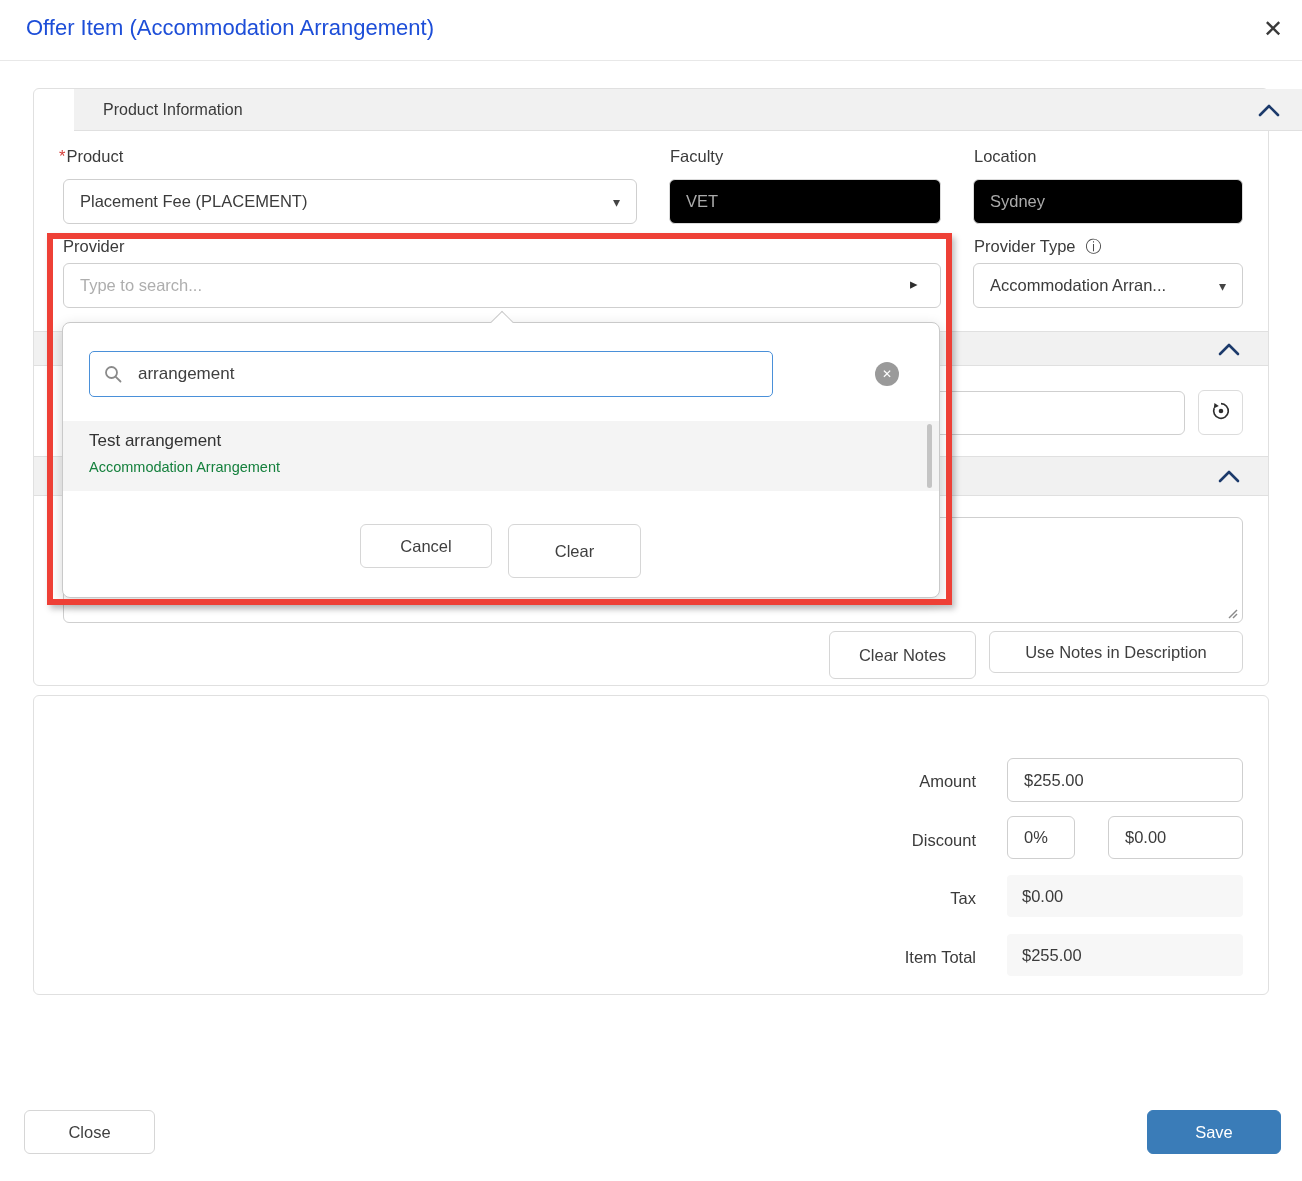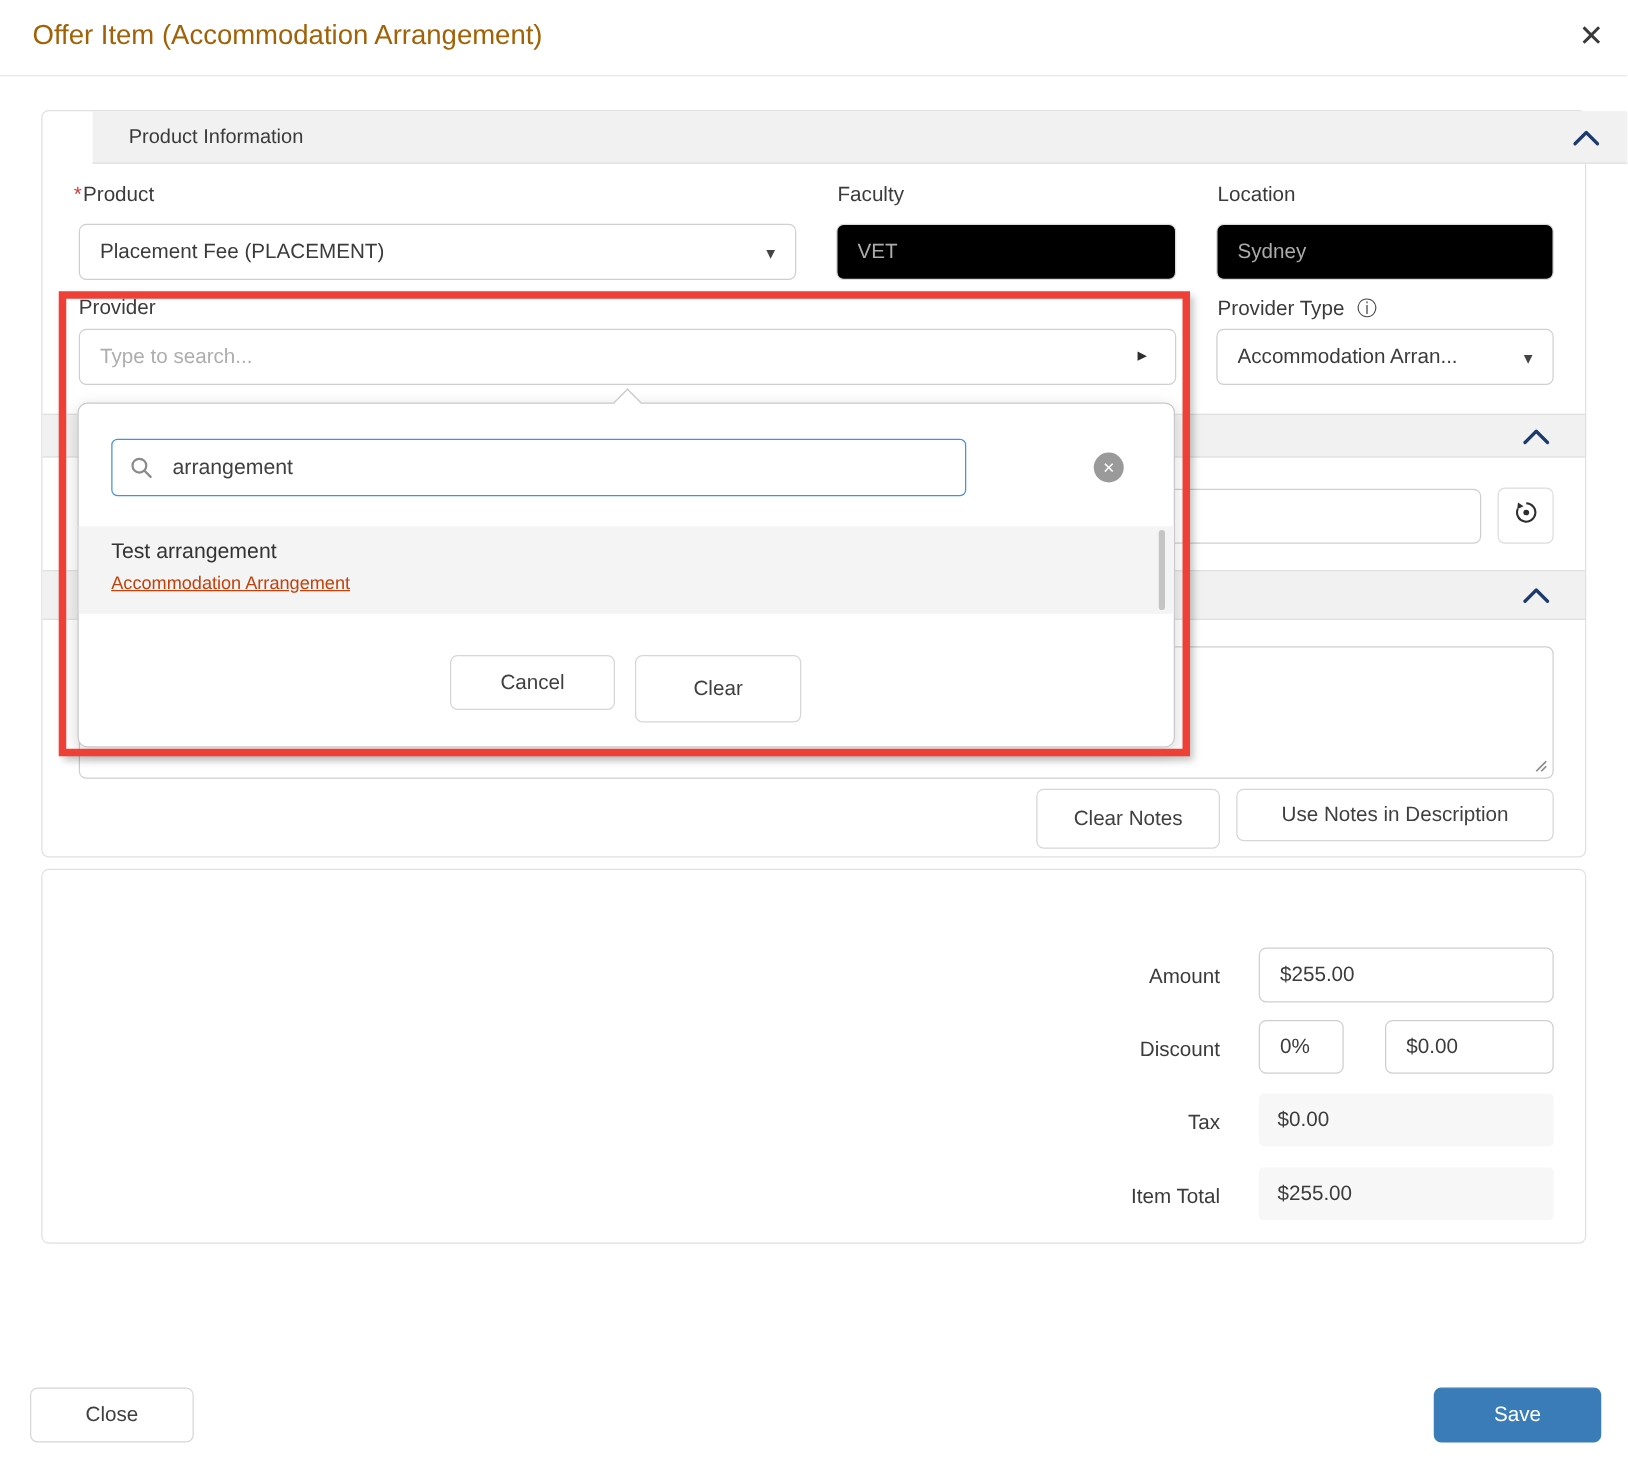--- a/index.html
+++ b/index.html
@@ -1,20 +1,20 @@
 <!DOCTYPE html>
 <html><head>
 <meta charset="utf-8">
 <style>
   * { margin:0; padding:0; box-sizing:border-box; }
   body { background:#fff; font-family:"Liberation Sans", sans-serif; color:#3b3b3b; }
   #screen { position:relative; width:1302px; height:1181px; background:#fff; overflow:hidden; }
 
   
-  .modal-title { position:absolute; left:26px; top:15px; font-size:22px; color:#a16207; }
+  .modal-title { position:absolute; left:26px; top:15px; font-size:22px; color:#1d4ed8; }
   .close-x { position:absolute; left:1256px; top:12px; width:34px; height:34px; font-size:24px;
              color:#3a3a3a; display:flex; align-items:center; justify-content:center; cursor:pointer; }
   .header-divider { position:absolute; left:0; top:60px; width:1302px; height:1px; background:#e8e8e8; }
 
   
   .card { position:absolute; background:#fff; border:1px solid #e0e0e0; border-radius:6px; }
   .sec-head { position:absolute; left:0; top:0; width:100%; background:#f1f1f1;
               border-bottom:1px solid #e0e0e0; display:flex; align-items:center; }
   .sec-head.mid { border-top:1px solid #e0e0e0; }
   .sec-title { margin-left:29px; font-size:16px; color:#3a3a3a; }
@@ -54,21 +54,21 @@
   .notch { position:absolute; left:431px; top:-9px; width:16px; height:16px; background:#fff;
            border-left:1px solid #c9c9c9; border-top:1px solid #c9c9c9; transform:rotate(45deg); }
   .srch { position:absolute; left:26px; top:28px; width:684px; height:46px; border:1.5px solid #4a90d9;
           border-radius:5px; padding:0 48px; font-size:17px; color:#404040; font-family:inherit; outline:none; }
   .mag { position:absolute; left:40px; top:41px; }
   .clear-circ { position:absolute; left:812px; top:39px; width:24px; height:24px; border-radius:50%;
                 background:#9a9a9a; color:#fff; font-size:12px; display:flex; align-items:center;
                 justify-content:center; cursor:pointer; }
   .result-row { position:absolute; left:0; top:98px; width:100%; height:70px; background:#f4f4f4; cursor:pointer; }
   .result-title { position:absolute; left:26px; top:10px; font-size:17px; color:#333; }
-  .result-sub { position:absolute; left:26px; top:38px; font-size:14.5px; color:#c2410c;text-decoration:underline; }
+  .result-sub { position:absolute; left:26px; top:38px; font-size:14.5px; color:#15803d; }
   .scroll-thumb { position:absolute; right:7px; top:101px; width:5px; height:64px; background:#c4c4c4; border-radius:3px; }
 
   .hist-btn { position:absolute; background:#fff; border:1px solid #dcdcdc; border-radius:6px;
               display:flex; align-items:center; justify-content:center; cursor:pointer; }
 </style>
 </head>
 <body>
 
 <div id="screen">
 

